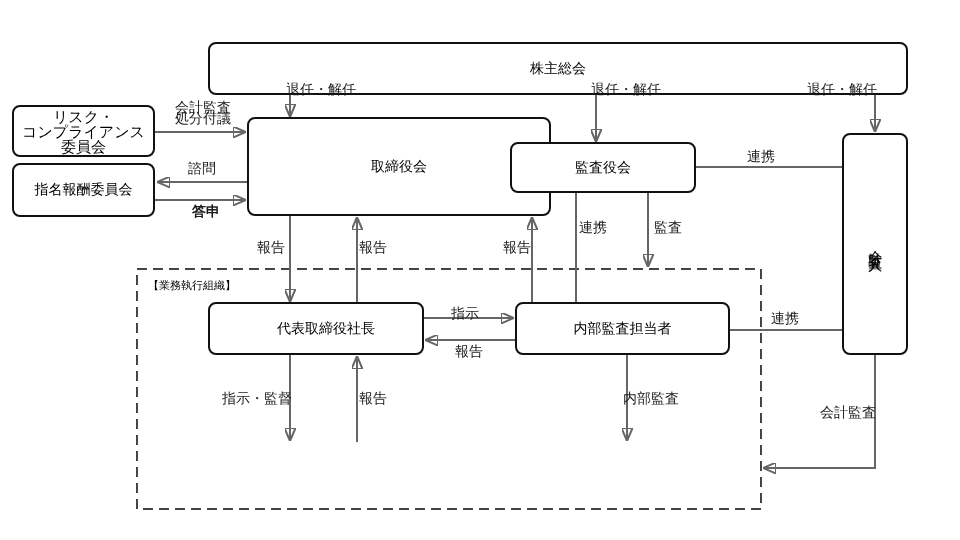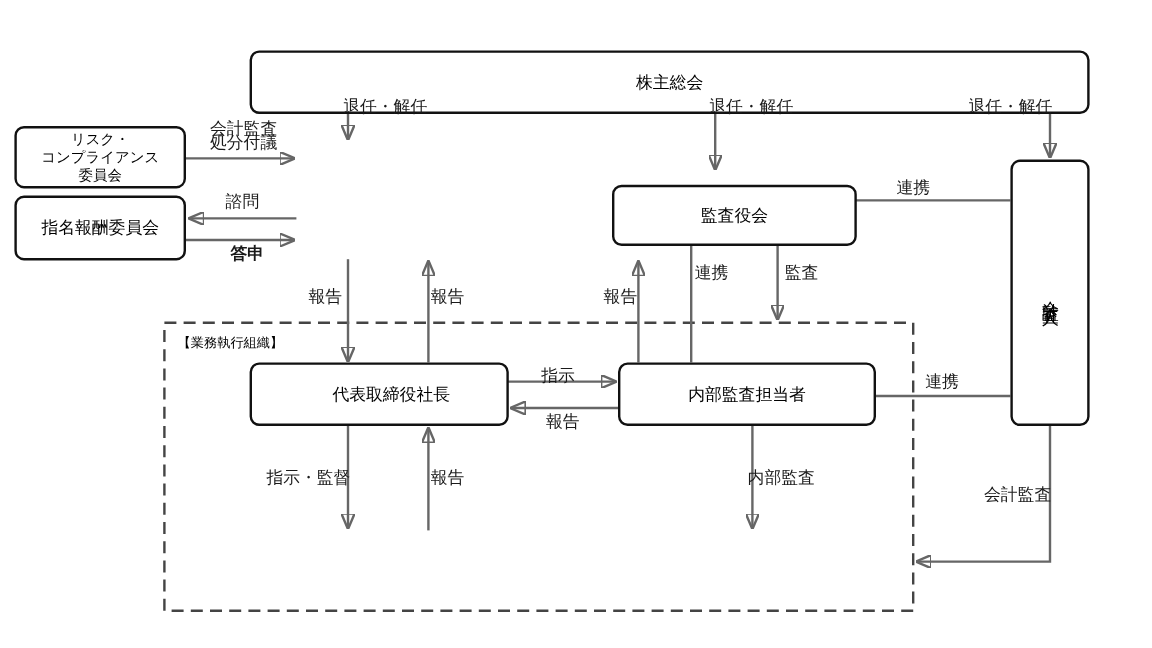--- a/index.html
+++ b/index.html
@@ -10,21 +10,21 @@
   .connector-layer{position:absolute;left:0;top:0;width:960px;height:540px;}
   .connector-layer line,.connector-layer path{stroke:#666666;stroke-width:2;fill:none;}
   .connector-layer rect.dashed{stroke:#444444;stroke-width:2;fill:none;stroke-dasharray:10 6;}
   .box{
     position:absolute;box-sizing:border-box;background:#ffffff;
     border:2.3px solid #111111;border-radius:8px;
     display:flex;align-items:center;justify-content:center;
     font-size:14px;line-height:1.25;text-align:center;
   }
   .box .v-label{writing-mode:vertical-rl;letter-spacing:2px;}
-  .box.small-text{font-size:12px;line-height:15px;}
+  .box.small-text{font-size:15px;line-height:15px;}
   .dash-label{
     position:absolute;font-size:11px;font-weight:400;white-space:nowrap;
   }
   .edge-label{
     position:absolute;transform:translate(-50%,-50%);
     font-size:14px;line-height:11px;color:#1a1a1a;white-space:nowrap;text-align:center;
   }
 </style>
 </head>
 <body>
@@ -64,22 +64,25 @@
     <line x1="357" y1="442" x2="357" y2="357" marker-end="url(#arrow)"></line>
     <line x1="627" y1="355" x2="627" y2="440" marker-end="url(#arrow)"></line>
 
     <path d="M875,355 L875,468 L764,468" marker-end="url(#arrow)"></path>
   </svg>
 
   <div class="box" style="left:208px;top:18px;width:700px;height:53px;margin-top:24px;">
     <span>株主総会</span>
   </div>
 
+  <div class="box" style="left:247px;top:117px;width:304px;height:99px;">
+    <span>取締役会</span>
+  </div>
 
-  <div class="box" style="left:510px;top:142px;width:204px;height:51px;margin-top:12px;">
+  <div class="box" style="left:510px;top:142px;width:186px;height:51px;">
     <span>監査役会</span>
   </div>
 
   <div class="box" style="left:842px;top:133px;width:66px;height:222px;">
     <span class="v-label">会計監査人</span>
   </div>
 
   <div class="box small-text" style="left:12px;top:105px;width:143px;height:52px;flex-direction:column;">
     <div>リスク・</div>
     <div>コンプライアンス</div>

